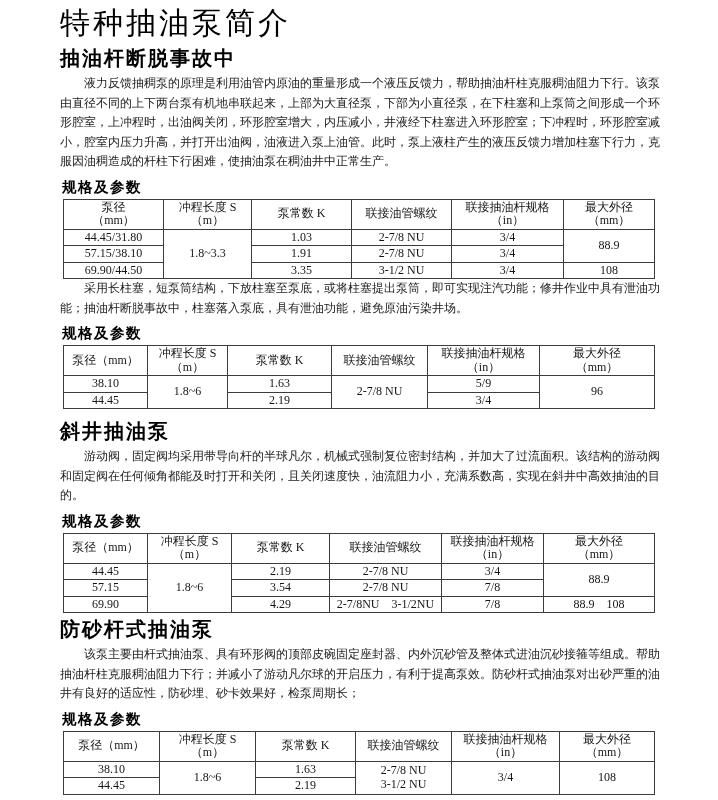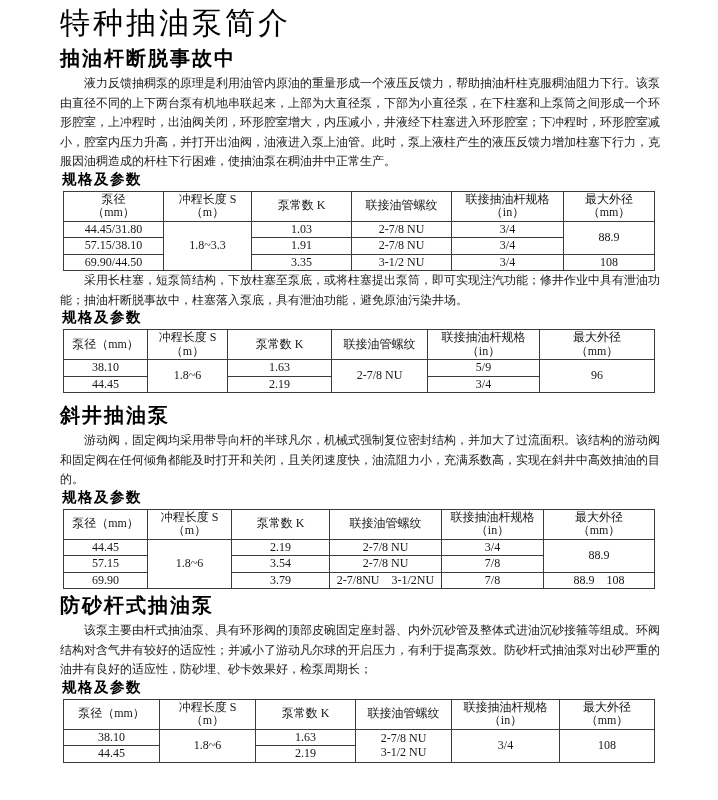--- a/index.html
+++ b/index.html
@@ -19,21 +19,21 @@
     letter-spacing:2px; margin:10px 0 4px 0;
   }
   .sec-heading.first { margin-top:2px; }
   .sec-heading.tight { margin-top:4px;font-family:Liberation Serif, serif; }
   .body-p {
     font-size:12px; line-height:19.5px; text-align:justify;
     text-indent:2em; margin:0; color:#1b1b1b;
   }
   .spec-heading {
     font-size:14.5px; line-height:15px; font-weight:bold; color:#000;
-    letter-spacing:1.5px; margin:0 0 4px 2px;
+    letter-spacing:1.5px; margin:8px 0 4px 2px;
   }
   table.spec {
     border-collapse:collapse; table-layout:fixed;
     width:591px; margin-left:3px;
   }
   table.spec th, table.spec td {
     border:1px solid #3c3c3c; text-align:center; vertical-align:middle;
     font-size:12px; line-height:13.5px; padding:1px 2px;
     white-space:pre-line; font-weight:normal; color:#151515;
     overflow:hidden;
@@ -180,32 +180,32 @@
           <td rowspan="2">88.9</td>
         </tr>
         <tr>
           <td>57.15</td>
           <td>3.54</td>
           <td>2-7/8 NU</td>
           <td>7/8</td>
         </tr>
         <tr>
           <td>69.90</td>
-          <td>3.79</td>
+          <td>4.29</td>
           <td>2-7/8NU　3-1/2NU</td>
           <td>7/8</td>
           <td>88.9　108</td>
         </tr>
       </tbody>
     </table>
   </section>
 
   <section>
     <h2 class="sec-heading tight">防砂杆式抽油泵</h2>
-    <p class="body-p">该泵主要由杆式抽油泵、具有环形阀的顶部皮碗固定座封器、内外沉砂管及整体式进油沉砂接箍等组成。环阀结构对含气井有较好的适应性；并减小了游动凡尔球的开启压力，有利于提高泵效。防砂杆式抽油泵对出砂严重的油井有良好的适应性，防砂埋、砂卡效果好，检泵周期长；</p>
+    <p class="body-p">该泵主要由杆式抽油泵、具有环形阀的顶部皮碗固定座封器、内外沉砂管及整体式进油沉砂接箍等组成。帮助抽油杆柱克服稠油阻力下行；并减小了游动凡尔球的开启压力，有利于提高泵效。防砂杆式抽油泵对出砂严重的油井有良好的适应性，防砂埋、砂卡效果好，检泵周期长；</p>
     <h3 class="spec-heading">规格及参数</h3>
     <table class="spec">
       <colgroup>
         <col style="width:96px">
           <col style="width:96px">
           <col style="width:100px">
         <col style="width:96px">
           <col style="width:108px">
           <col style="width:95px">
       </colgroup>

